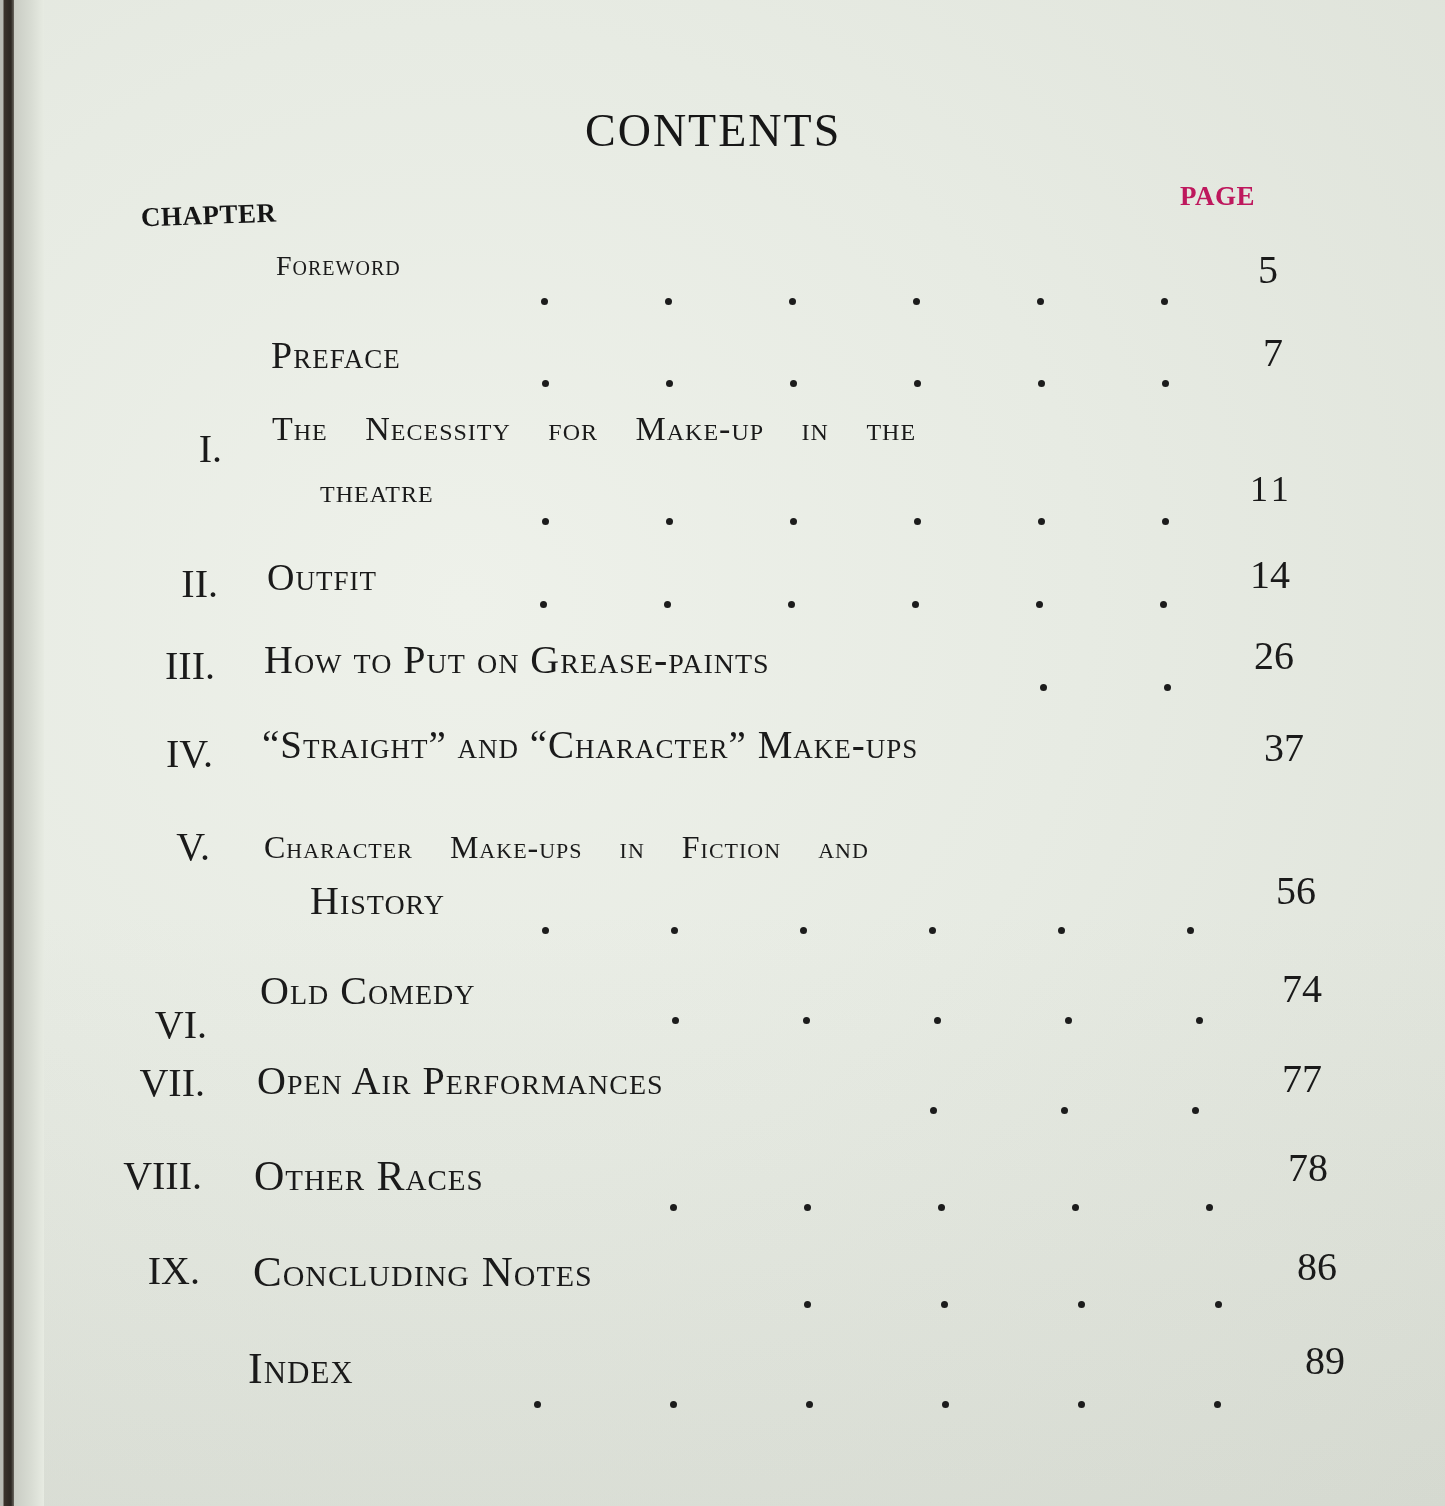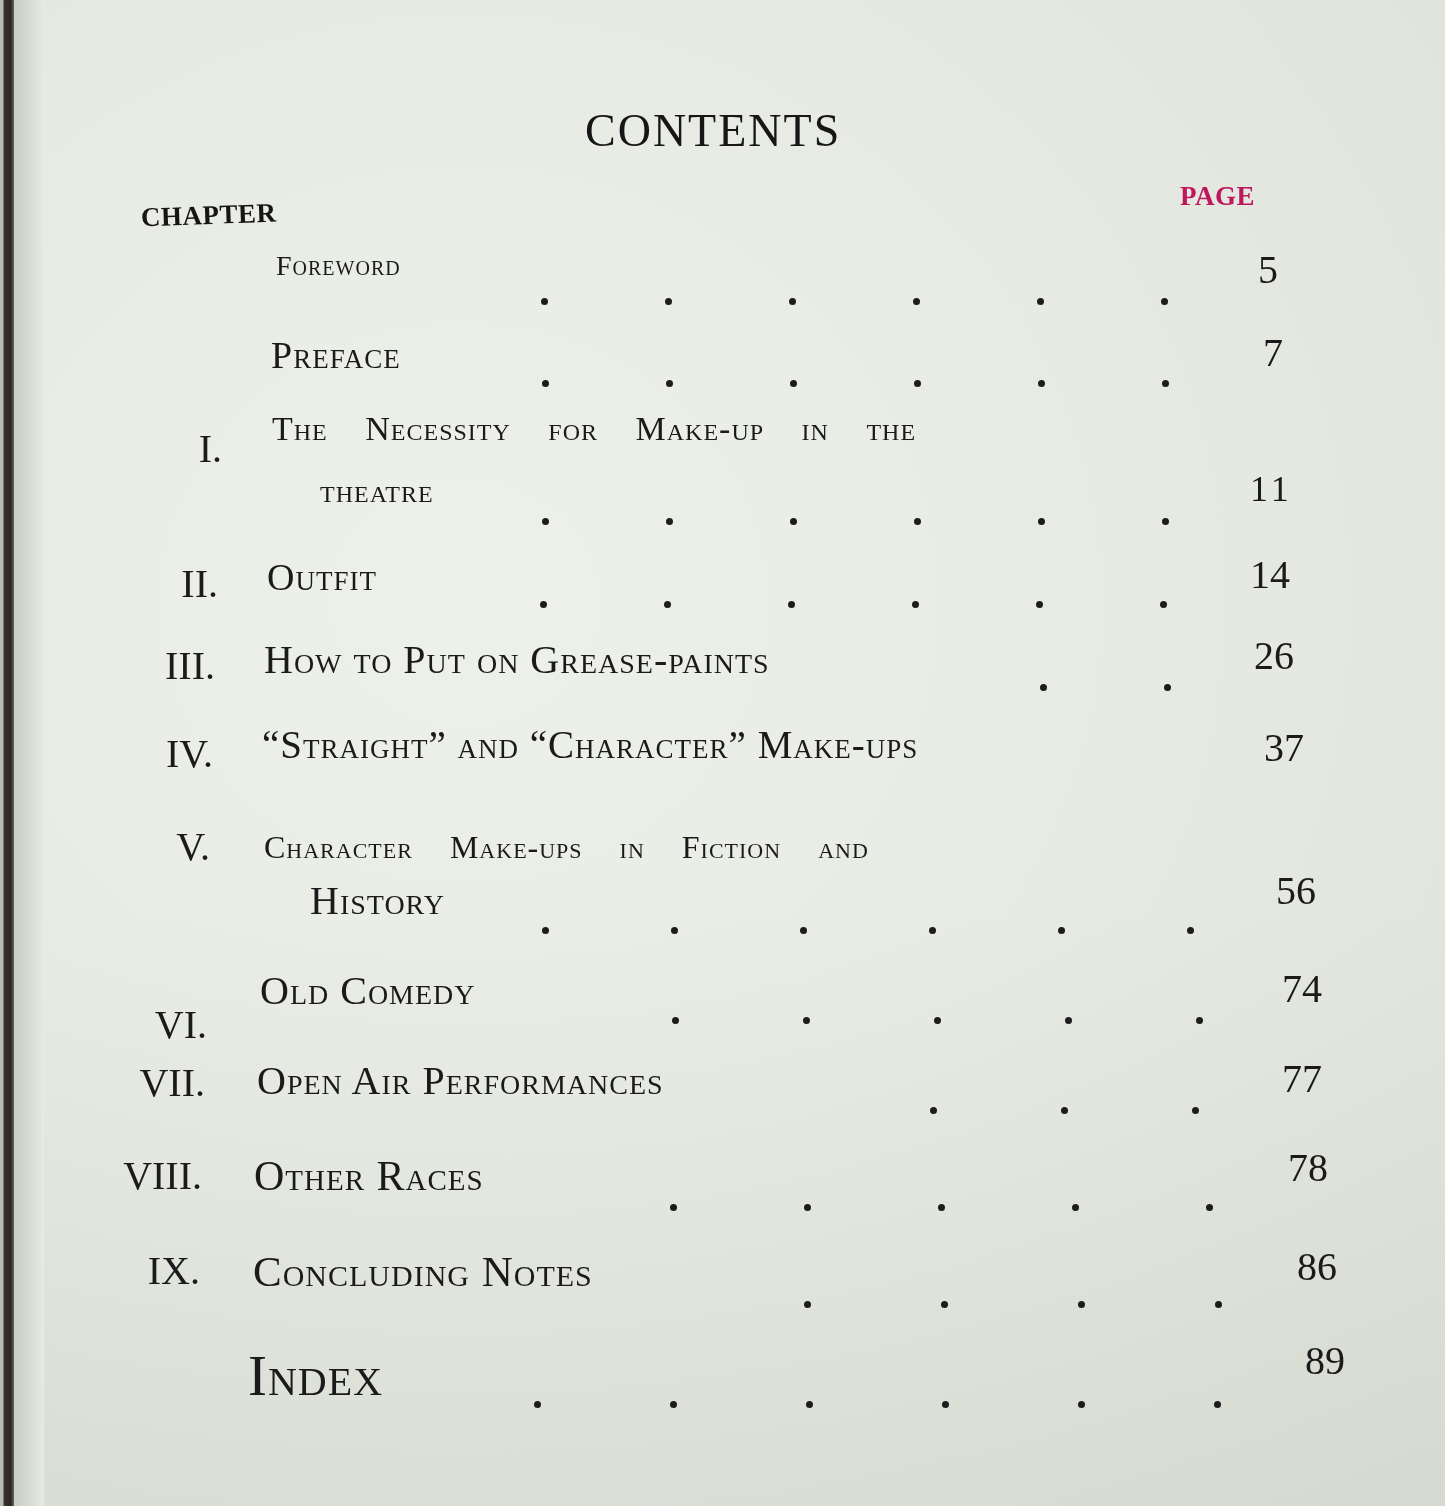--- a/index.html
+++ b/index.html
@@ -210,18 +210,18 @@
 <div class="entry" style="top:1247px;">
   <span class="numeral" style="left:100px; top:0px;">IX.</span>
   <span class="label" style="left:253px; top:0; font-size:43px;">Concluding Notes</span>
   <span class="dots" style="left:804px; top:30px;">
     <i class="dot" style="margin-right:130px"></i><i class="dot" style="margin-right:130px"></i><i class="dot" style="margin-right:130px"></i><i class="dot"></i>
   </span>
   <span class="pagenum" style="left:1297px; top:-4px;">86</span>
 </div>
 
 <div class="entry" style="top:1343px;">
-  <span class="label" style="left:248px; top:0; font-size:57px;">Index</span>
+  <span class="label" style="left:248px; top:0; font-size:44px;">Index</span>
   <span class="dots" style="left:534px; top:34px;">
     <i class="dot" style="margin-right:129px"></i><i class="dot" style="margin-right:129px"></i><i class="dot" style="margin-right:129px"></i><i class="dot" style="margin-right:129px"></i><i class="dot" style="margin-right:129px"></i><i class="dot"></i>
   </span>
   <span class="pagenum" style="left:1305px; top:-6px;">89</span>
 </div>
 
 </body></html>

